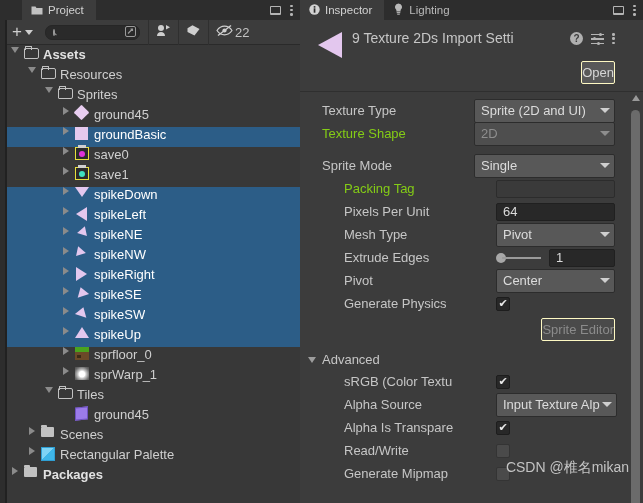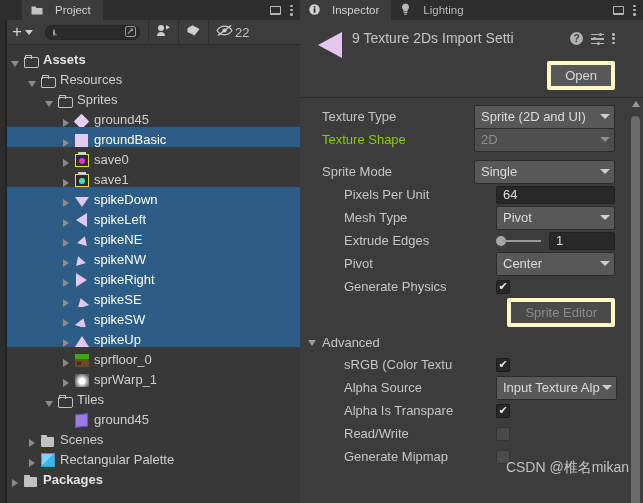--- a/index.html
+++ b/index.html
@@ -11,21 +11,21 @@
     -webkit-font-smoothing: antialiased;
   }
   #app { position: relative; width: 643px; height: 503px; display: flex; }
 
   
   .tabbar {
     height: 20px; background: #2d2d2d; display: flex; align-items: stretch;
     position: relative; flex: 0 0 auto;
   }
   .tab {
-    display: flex; align-items: center; gap: 12px;
+    display: flex; align-items: center; gap: 5px;
     padding: 0 12px 0 9px; font-size: 11.5px; color: #b9b9b9;
     background: transparent; position: relative;
   }
   .tab.active { background: #3c3c3c; color: #d2d2d2; }
   .tab-spacer { flex: 1 1 auto; }
   .tab-ctl { display: flex; align-items: center; gap: 9px; padding: 0 7px 0 0; }
 
   .ico { display: inline-block; line-height: 0; }
   .kebab {
     width: 3px; height: 11px; display: flex; flex-direction: column;
@@ -67,21 +67,21 @@
   .mag { width: 7px; height: 7px; border: 1.3px solid #9a9a9a; border-radius: 50%; position: relative; }
   .mag::after { content: ""; position: absolute; width: 3.5px; height: 1.3px; background: #9a9a9a;
       transform: rotate(45deg); right: -3px; bottom: 0px; }
   .tb-sep { width: 1px; height: 25px; background: #2f2f2f; }
   .tb-btn { display: flex; align-items: center; justify-content: center; height: 25px; padding: 0 7px; }
   .tb-count { color: #c3c3c3; font-size: 13px; margin-left: 2px; }
 
   
   .tree { flex: 1 1 auto; overflow: hidden; position: relative; padding-top: 2px; }
   .row {
-    height: 20px; display: flex; align-items: flex-end; position: relative;
+    height: 20px; display: flex; align-items: flex-start; position: relative;
     font-size: 13px; color: #cfcfcf; white-space: nowrap;
   }
   .row.sel { background: #2c5d87; color: #ffffff; }
   .row .tw {
     width: 14px; flex: 0 0 14px; display: flex; align-items: center; justify-content: center;
   }
   .tri-r { width: 0; height: 0; border-top: 4.5px solid transparent; border-bottom: 4.5px solid transparent; border-left: 6px solid #8b8b8b; }
   .tri-d { width: 0; height: 0; border-left: 4.5px solid transparent; border-right: 4.5px solid transparent; border-top: 6px solid #8b8b8b; }
   .row .ricon { width: 17px; flex: 0 0 17px; display: flex; align-items: center; justify-content: center; margin-right: 4px; }
   .row .rlabel { overflow: hidden; }
@@ -129,22 +129,22 @@
   .insp-hico { display:flex; align-items:center; gap:8px; padding-top:4px; }
   .help-ico { width:13px;height:13px;border-radius:50%;background:#b0b0b0;color:#3c3c3c;font-size:10px;
      font-weight:bold;display:flex;align-items:center;justify-content:center;line-height:1;}
   .preset-ico { width:13px;height:12px;position:relative;}
   .preset-ico i{position:absolute;height:1.6px;background:#b4b4b4;left:0;width:13px;}
   .preset-ico i:nth-child(1){top:1px;} .preset-ico i:nth-child(2){top:5.5px;} .preset-ico i:nth-child(3){top:10px;}
   .preset-ico b{position:absolute;width:3px;height:3px;background:#b4b4b4;border-radius:50%;}
   .preset-ico b:nth-child(4){top:0px;left:8px;} .preset-ico b:nth-child(5){top:4.5px;left:2px;} .preset-ico b:nth-child(6){top:9px;left:6px;}
   .open-row { display:flex; justify-content:flex-end; padding: 3px 28px 7px 0; }
   .btn {
-    background: #585858; border: 4px solid #fef9c3; color: #d6d6d6;
-    font-size: 13px; padding: 3px 14px; border-radius: 2px; font-family:"Liberation Sans",sans-serif;
+    background: #585858; border: 1px solid #fef9c3; color: #d6d6d6;
+    font-size: 13px; padding: 3px 0; border-radius: 2px; font-family:"Liberation Sans",sans-serif;
   }
   .btn.disabled { background: #4a4a4a; color: #8b8b8b; }
 
   .insp-body { flex:1 1 auto; position: relative; overflow: hidden; padding-top: 7px; }
   .frow { display:flex; align-items:center; height:23px; padding-left: 22px; padding-right: 28px; }
   .frow.ind { padding-left: 44px; }
   .flabel { font-size: 13px; color: #c6c6c6; width: 152px; flex:0 0 152px; overflow:hidden; white-space:nowrap; }
   .flabel.dim { color: #84cc16; }
   .fctl { flex: 1 1 auto; display:flex; align-items:center; }
 
@@ -549,20 +549,28 @@
           <div class="frow" style="margin-top: 9px;">
             <div class="flabel">Sprite Mode</div>
             <div class="fctl">
               <div class="dd">
                 <span class="dtxt">Single</span>
                 <span class="dcar"></span>
               </div>
             </div>
           </div>
           <div class="frow ind">
+            <div class="flabel dim">Packing Tag</div>
+            <div class="fctl">
+              <div class="txtfield empty">
+                <span></span>
+              </div>
+            </div>
+          </div>
+          <div class="frow ind">
             <div class="flabel">Pixels Per Unit</div>
             <div class="fctl">
               <div class="txtfield">
                 <span>64</span>
               </div>
             </div>
           </div>
           <div class="frow ind">
             <div class="flabel">Mesh Type</div>
             <div class="fctl">

